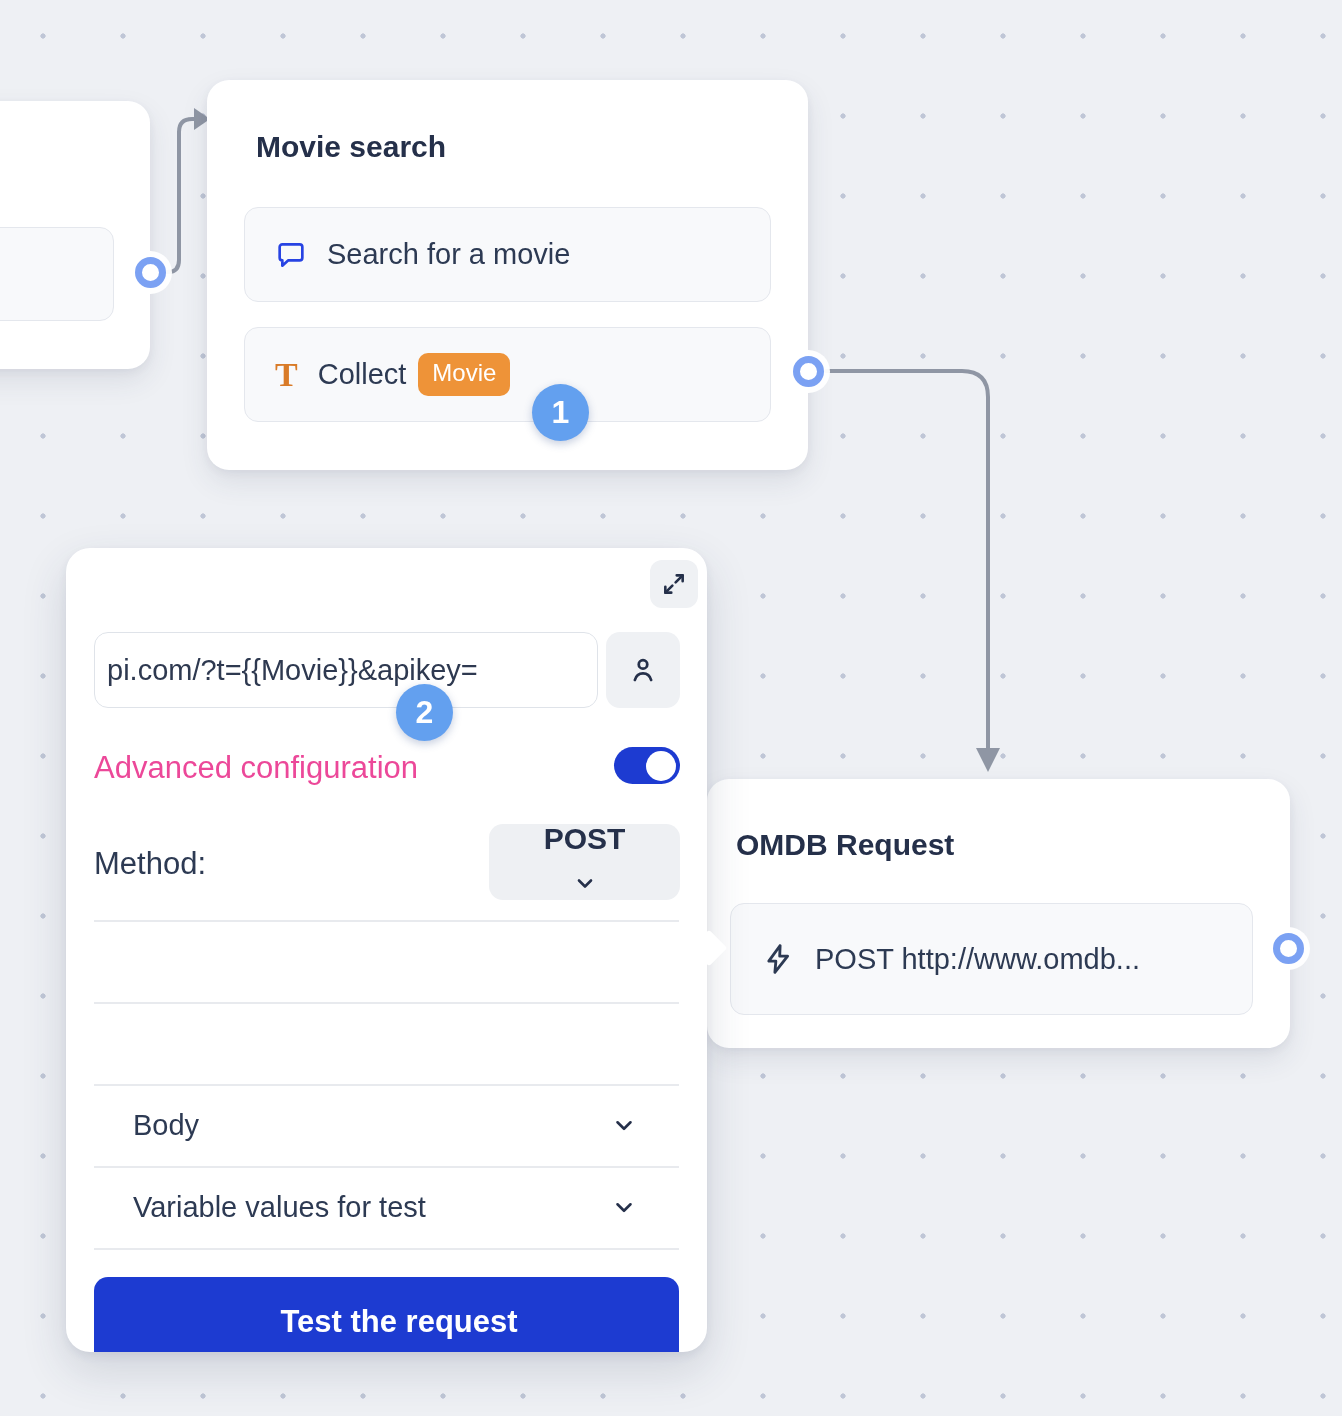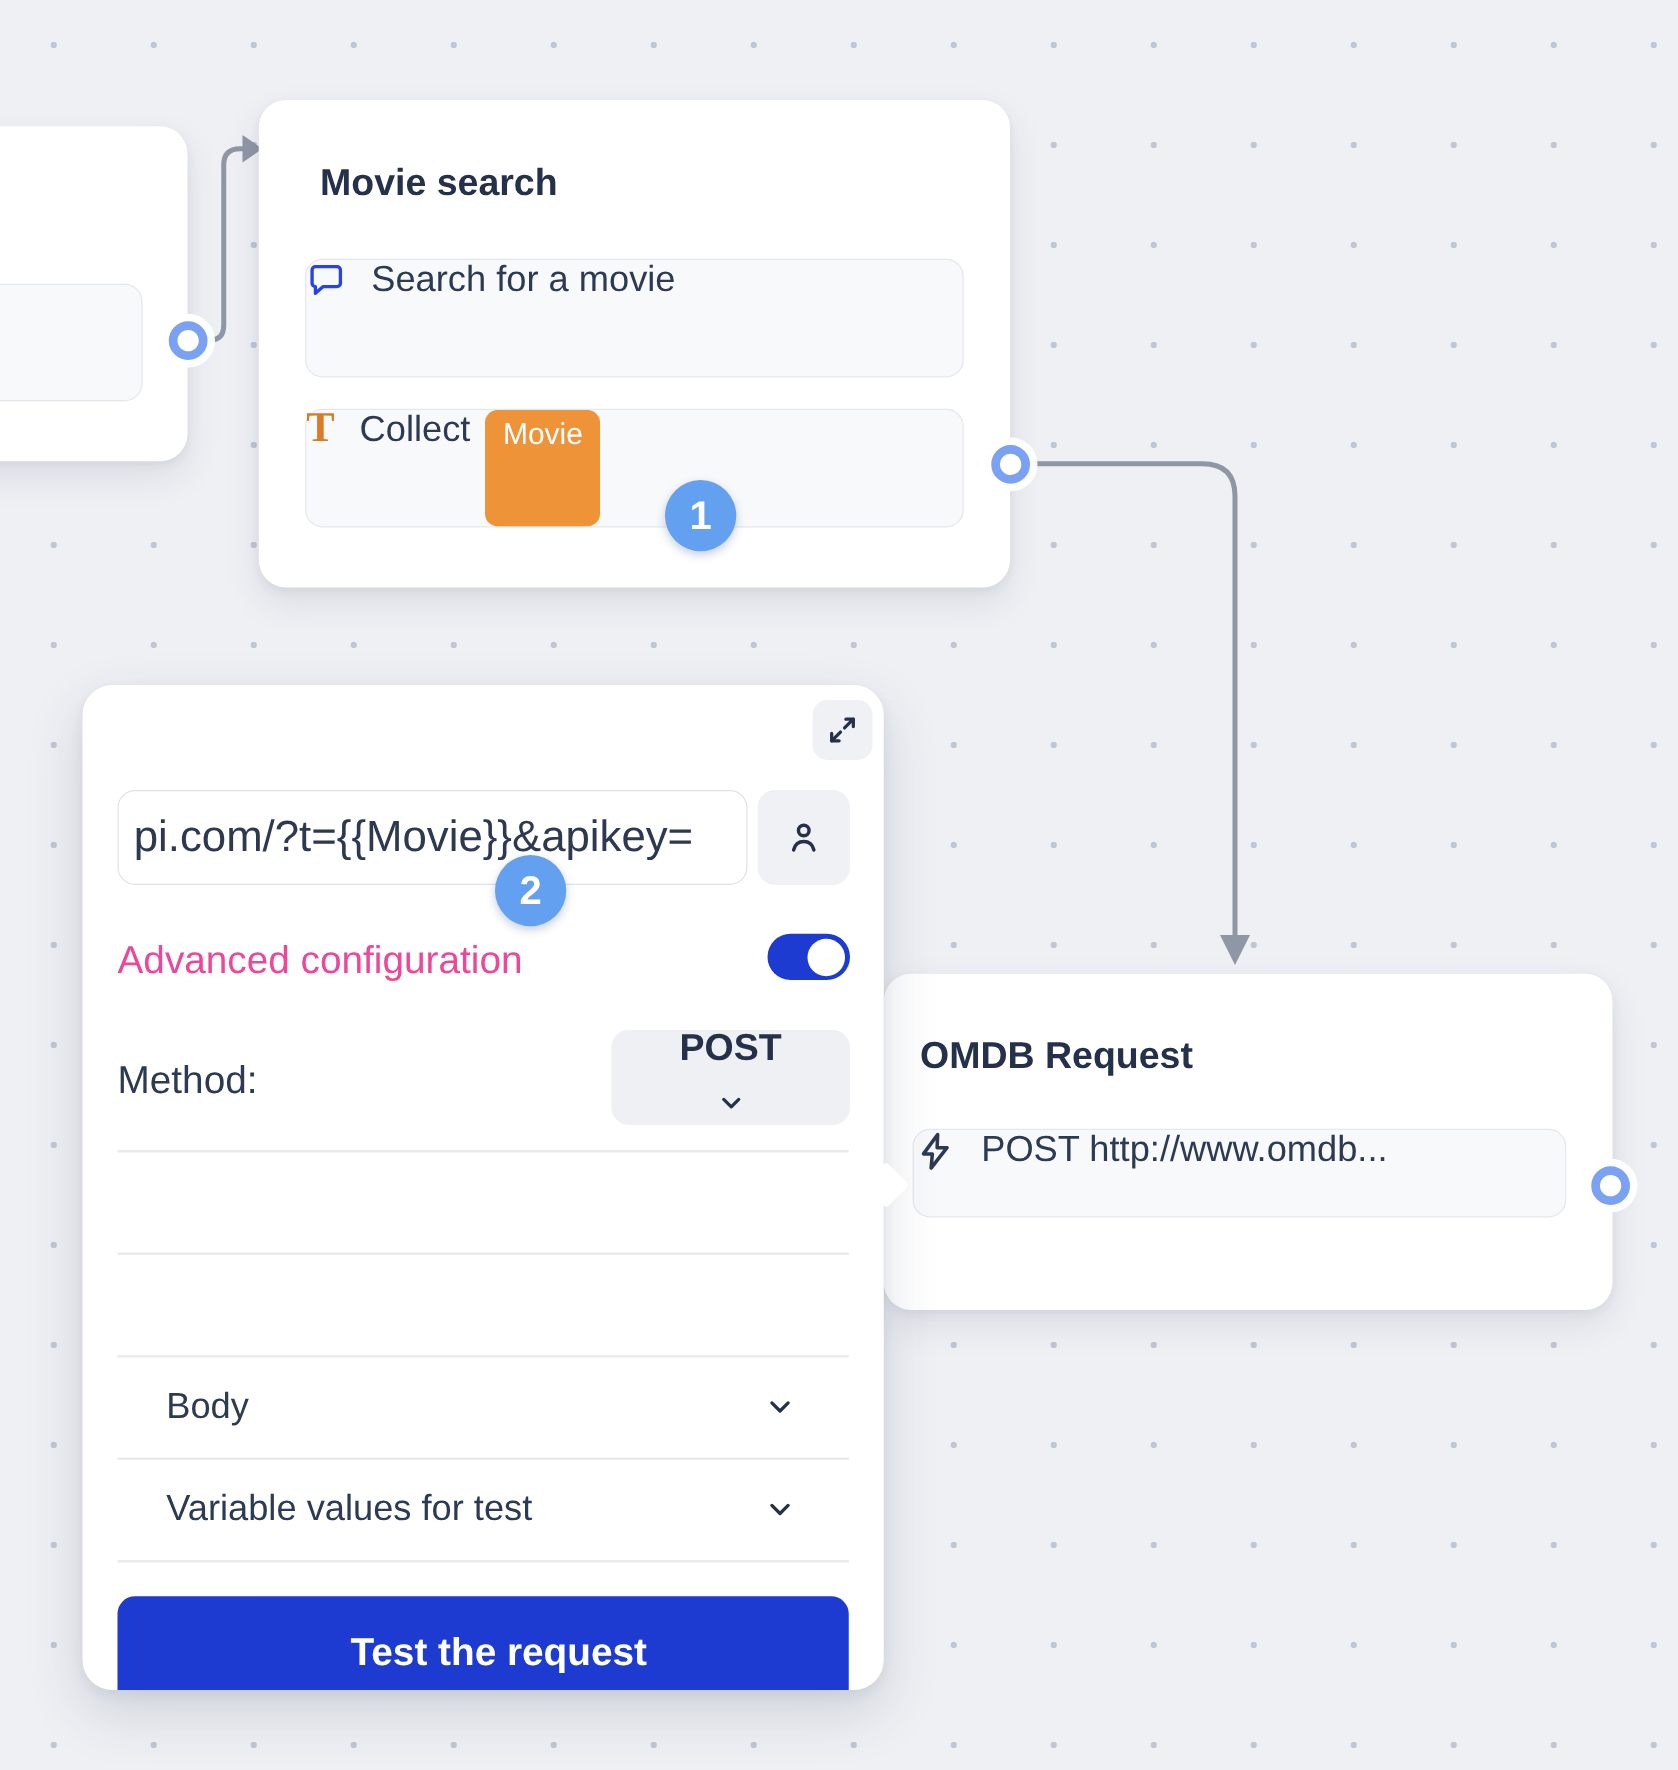--- a/index.html
+++ b/index.html
@@ -16,21 +16,21 @@
     position:absolute; background:#fff; border-radius:22px;
     box-shadow:0 12px 28px rgba(45,58,90,0.10), 0 3px 8px rgba(45,58,90,0.06);
     z-index:4;
   }
   .node-title{
     position:absolute; font-size:30px; font-weight:700; color:#25304a; line-height:36px;
     white-space:nowrap;
   }
   .step-box{
     position:absolute; background:#f8f9fb; border:1.5px solid #e4e7ed; border-radius:14px;
-    display:flex; box-sizing:border-box;
+    display:flex; align-items:center; padding-left:30px; box-sizing:border-box;
   }
   .step-label{font-size:29px; color:#2d3a53; margin-left:20px; white-space:nowrap;}
   .chip{
     display:inline-block; background:#ee9338; color:#fff; border-radius:10px;
     padding:3px 14px 6px; margin-left:12px; font-size:24px; line-height:34px;
   }
   .t-glyph{font-family:"Liberation Serif", serif; font-size:34px; font-weight:600; color:#d97b28; line-height:30px;}
   
   .port{
     position:absolute; width:31px; height:31px; box-sizing:border-box; border-radius:50%;
@@ -55,21 +55,21 @@
     box-shadow:0 18px 45px rgba(45,58,90,0.16), 0 4px 10px rgba(45,58,90,0.07);
   }
   .icon-btn{
     position:absolute; background:#eff1f4; border:none; border-radius:12px; cursor:pointer;
     display:flex; align-items:center; justify-content:center;
   }
   .expand-btn{left:584px; top:12px; width:48px; height:48px;}
   .url-input{
     position:absolute; left:28px; top:84px; width:504px; height:76px; box-sizing:border-box;
     border:1.5px solid #dfe3e9; border-radius:14px; background:#fff; color:#2e3950;
-    font-family:"Liberation Sans", sans-serif; font-size:35px; padding:0 4px 0 12px; outline:none;
+    font-family:"Liberation Sans", sans-serif; font-size:29px; padding:0 4px 0 12px; outline:none;
   }
   .person-btn{left:540px; top:84px; width:74px; height:76px; border-radius:14px;}
   .adv-label{position:absolute; left:28px; top:202px; font-size:31px; color:#ec4899;}
   .toggle{
     position:absolute; left:548px; top:199px; width:66px; height:37px; border-radius:19px;
     background:#c9ced8; cursor:pointer;
   }
   .toggle.on{background:#1d3bd1;}
   .toggle .knob{
     position:absolute; top:3.5px; left:4px; width:30px; height:30px; border-radius:50%; background:#fff;
@@ -132,21 +132,21 @@
       <span class="t-glyph">T</span>
       <span class="step-label">Collect</span>
       <span class="chip">Movie</span>
     </div>
   </div>
   <div class="port" style="left:793px; top:356px;"></div>
   <div class="badge" style="left:532px; top:384px;">1</div>
 
   <div class="node" style="left:707px; top:779px; width:583px; height:269px;">
     <div class="node-title" style="left:29px; top:48px;">OMDB Request</div>
-    <div class="step-box" style="left:23px; top:124px; width:523px; height:71px;">
+    <div class="step-box" style="left:23px; top:124px; width:523px; height:112px;">
       <span style="display:flex;">
         <svg width="34" height="34" viewBox="0 0 24 24" fill="none" stroke="#2d3a53" stroke-width="2" stroke-linejoin="round">
           <path d="M13.5 2.5 L5.5 13.5 h5 L9.8 21.5 L18.8 10 h-5.6 Z"></path>
         </svg>
       </span>
       <span class="step-label">POST http://www.omdb...</span>
     </div>
   </div>
   <div class="port" style="left:1273px; top:933px;"></div>
 

